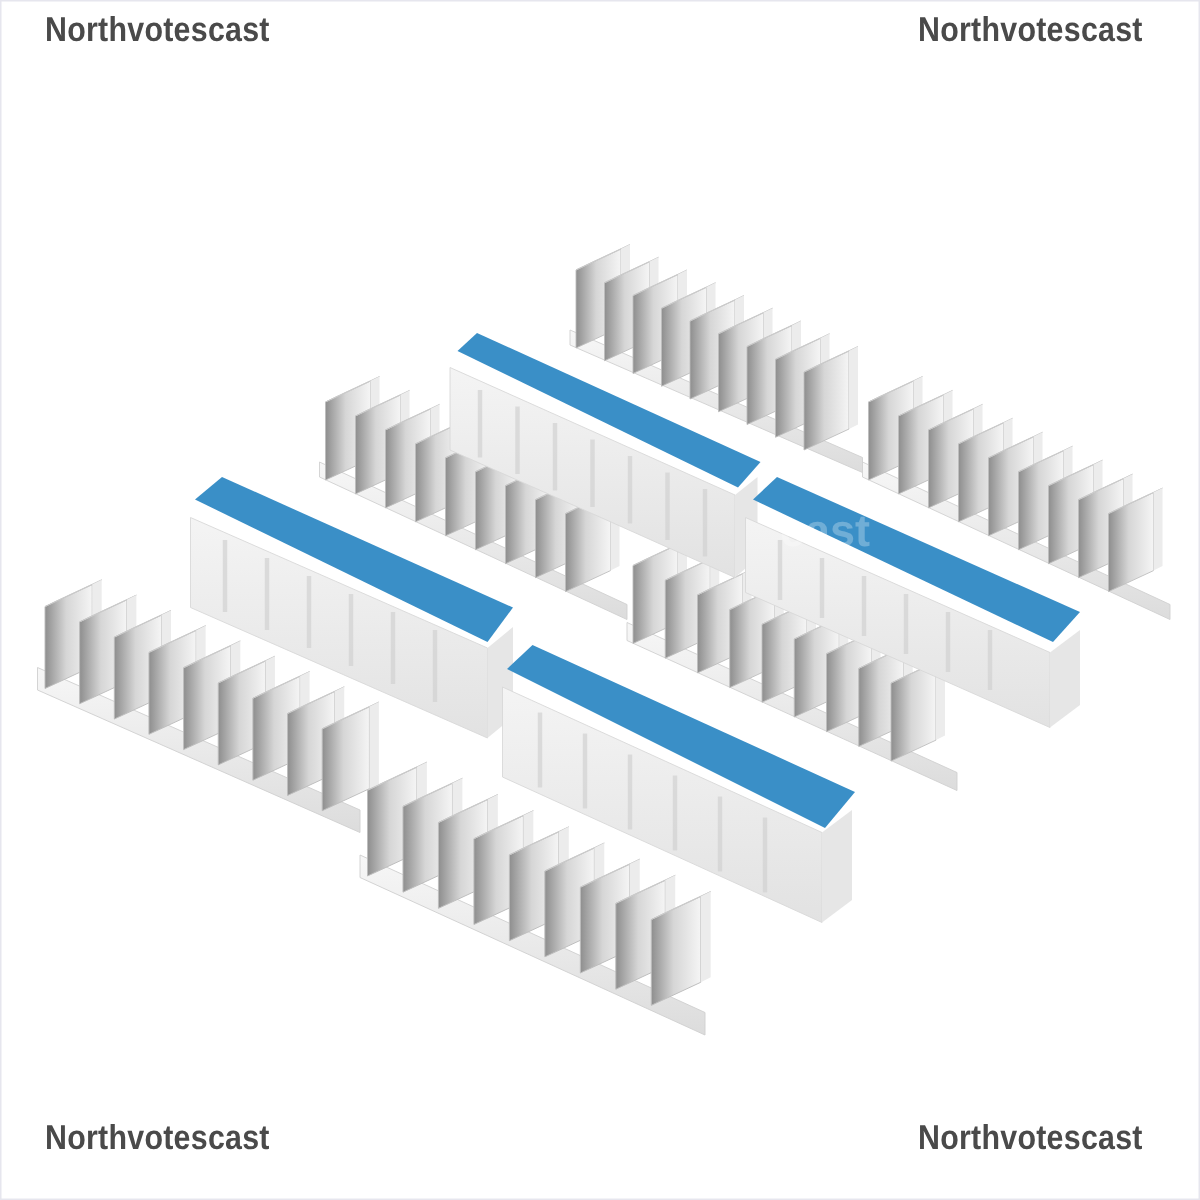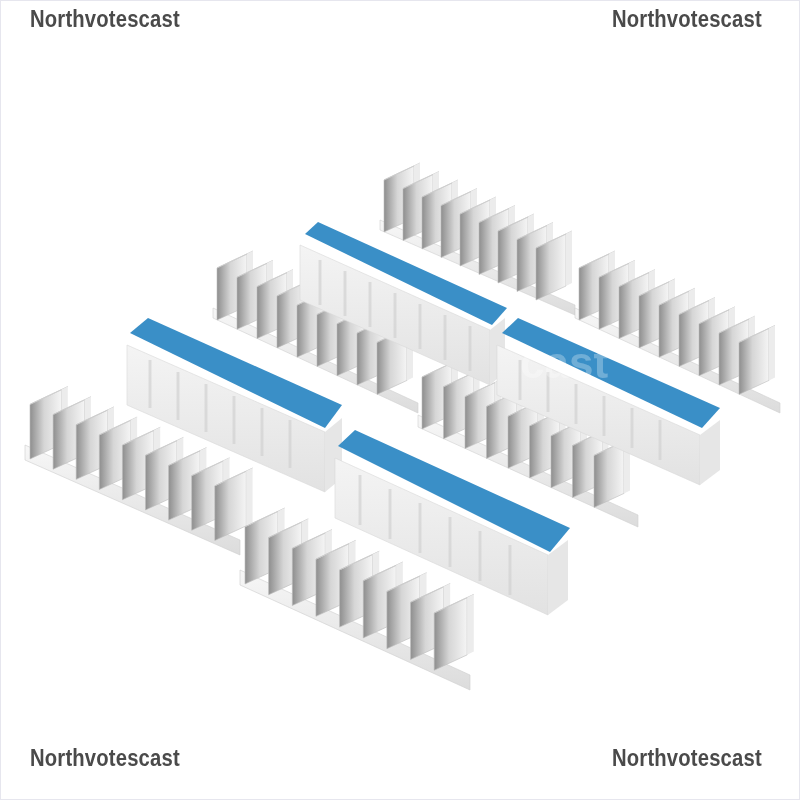--- a/index.html
+++ b/index.html
@@ -3,21 +3,21 @@
 <meta charset="utf-8">
 <style>
   html, body { margin:0; padding:0; }
   body { width:800px; height:800px; background:#ffffff; position:relative; overflow:hidden; font-family:"Liberation Sans", sans-serif; }
   .frame { position:absolute; left:0; top:0; width:798px; height:798px; border:1px solid #e6e6ee; }
   .wm { position:absolute; font-family:"Liberation Sans", sans-serif; font-weight:bold; font-size:23px; color:#4a4a4a; letter-spacing:0.2px; transform:scaleX(0.88); transform-origin:left top; }
   .wm-tl { left:30px; top:6px; }
   .wm-tr { left:612px; top:6px; }
   .wm-bl { left:30px; top:745px; }
   .wm-br { left:612px; top:745px; }
-  .center-wm { position:absolute; left:520px; top:338px; font-weight:bold; font-size:44px; color:rgba(255,255,255,0.28); transform:rotate(0deg); }
+  .center-wm { position:absolute; left:520px; top:338px; font-weight:bold; font-size:30px; color:rgba(255,255,255,0.28); transform:rotate(0deg); }
   svg.scene { position:absolute; left:0; top:0; }
 </style>
 </head>
 <body>
 
 <div class="frame"></div>
 
 <svg class="scene" width="800" height="800" viewBox="0 0 800 800">
   <defs>
     <linearGradient id="fin" x1="0" y1="0" x2="1" y2="0">

